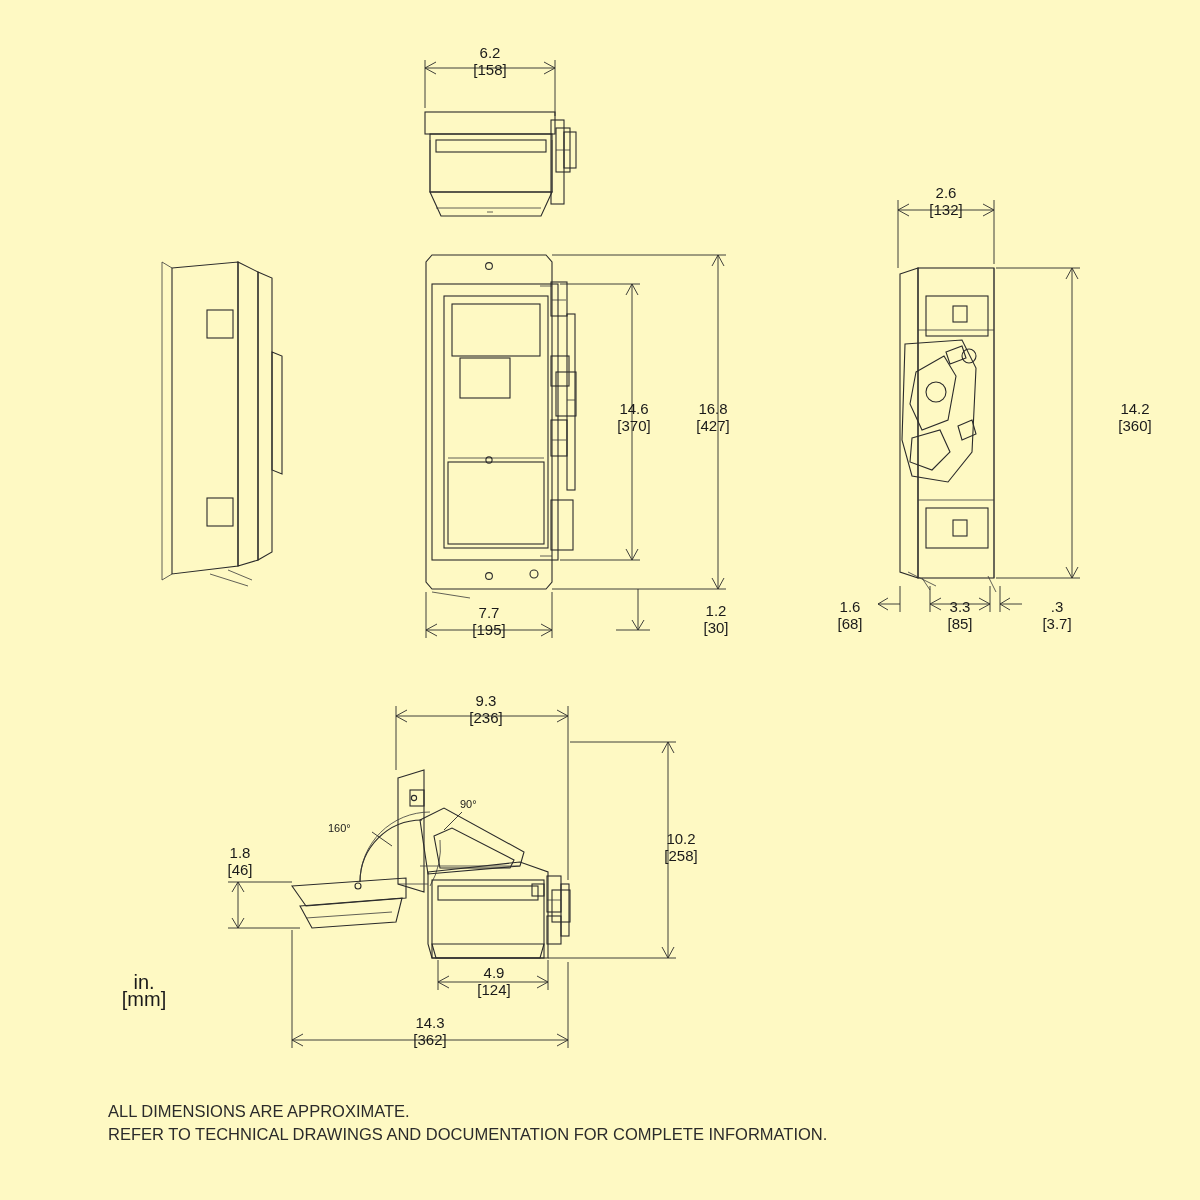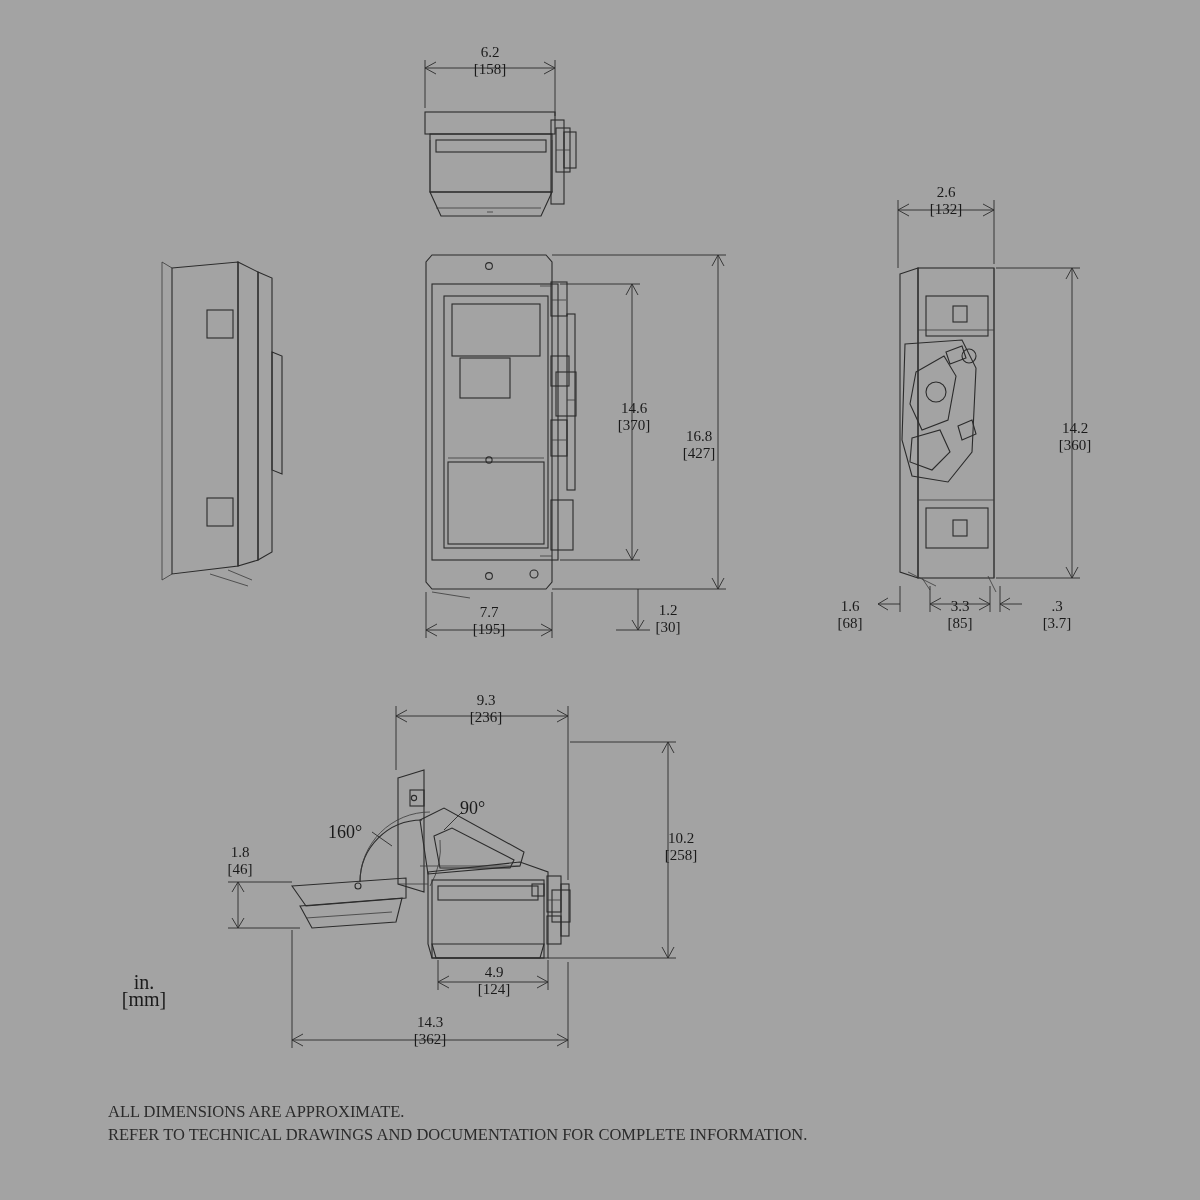--- a/index.html
+++ b/index.html
@@ -4,36 +4,36 @@
 <style>
   html, body {
     margin: 0;
     padding: 0;
     background: #ffffff;
   }
   #page {
     position: relative;
     width: 1200px;
     height: 1200px;
-    background: #a3a3a3;
-    font-family: Liberation Serif, serif;
+    background: #fef9c3;
+    font-family: Liberation Sans, sans-serif;
     color: #1a1a1a;
     overflow: hidden;
   }
   .dim {
     position: absolute;
     font-size: 15px;
     line-height: 17px;
     color: #1a1a1a;
     white-space: pre;
     text-align: center;
   }
   .ang {
     position: absolute;
-    font-size: 18px;
+    font-size: 11px;
     color: #1a1a1a;
     white-space: pre;
   }
   .note {
     position: absolute;
     font-size: 16.5px;
     line-height: 23px;
     color: #2b2b2b;
     white-space: pre;
   }
@@ -304,33 +304,33 @@
     </g>
 
   </svg>
 
   <div class="dim" style="left:450px; top:44px; width:80px;"><span>6.2</span>
 <span>[158]</span></div>
 
   <div class="dim" style="left:601px; top:400px; width:66px;"><span>14.6</span>
 <span>[370]</span></div>
 
-  <div class="dim" style="left:666px; top:400px; width:66px;margin-top:28px;"><span>16.8</span>
+  <div class="dim" style="left:680px; top:400px; width:66px;"><span>16.8</span>
 <span>[427]</span></div>
 
   <div class="dim" style="left:455px; top:604px; width:68px;text-align:center;"><span>7.7</span>
 <span>[195]</span></div>
 
-  <div class="dim" style="left:640px; top:602px; width:56px;"><span>1.2</span>
+  <div class="dim" style="left:640px; top:602px; width:56px;padding-left:48px;"><span>1.2</span>
 <span>[30]</span></div>
 
   <div class="dim" style="left:912px; top:184px; width:68px;"><span>2.6</span>
 <span>[132]</span></div>
 
-  <div class="dim" style="left:1042px; top:400px; width:66px;margin-top:20px;"><span>14.2</span>
+  <div class="dim" style="left:1102px; top:400px; width:66px;"><span>14.2</span>
 <span>[360]</span></div>
 
   <div class="dim" style="left:822px; top:598px; width:56px;"><span>1.6</span>
 <span>[68]</span></div>
 
   <div class="dim" style="left:932px; top:598px; width:56px;"><span>3.3</span>
 <span>[85]</span></div>
 
   <div class="dim" style="left:1026px; top:598px; width:62px;"><span>.3</span>
 <span>[3.7]</span></div>

